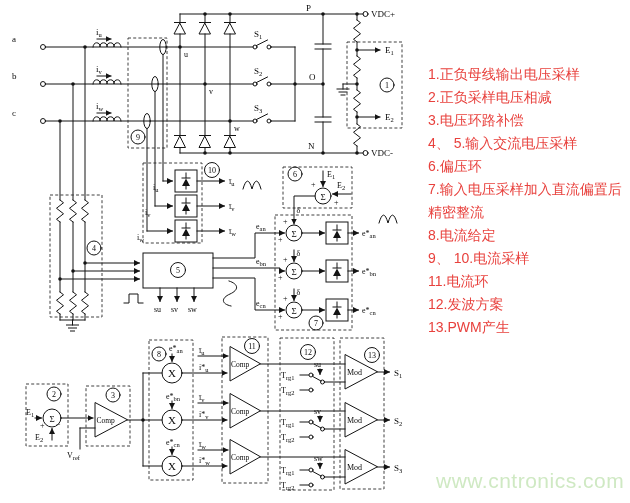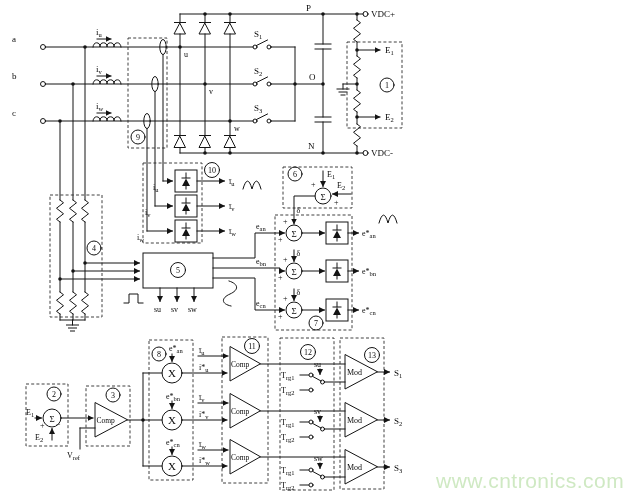--- a/index.html
+++ b/index.html
@@ -539,16 +539,30 @@
 
     <line class="w" x1="377" y1="372" x2="389.5" y2="372" marker-end="url(#ah)"></line>
     <text class="t9" x="394" y="376"><tspan>S</tspan><tspan class="sub" dy="2.2">1</tspan></text>
     <line class="w" x1="377" y1="420" x2="389.5" y2="420" marker-end="url(#ah)"></line>
     <text class="t9" x="394" y="424"><tspan>S</tspan><tspan class="sub" dy="2.2">2</tspan></text>
     <line class="w" x1="377" y1="467" x2="389.5" y2="467" marker-end="url(#ah)"></line>
     <text class="t9" x="394" y="471"><tspan>S</tspan><tspan class="sub" dy="2.2">3</tspan></text>
   </g>
 </svg>
 
+<div class="notes" style="color: rgb(232, 65, 61);">
+  <div>1.正负母线输出电压采样</div>
+  <div>2.正负采样电压相减</div>
+  <div>3.电压环路补偿</div>
+  <div>4、 5.输入交流电压采样</div>
+  <div>6.偏压环</div>
+  <div>7.输入电压采样加入直流偏置后</div>
+  <div>精密整流</div>
+  <div>8.电流给定</div>
+  <div>9、 10.电流采样</div>
+  <div>11.电流环</div>
+  <div>12.发波方案</div>
+  <div>13.PWM产生</div>
+</div>
 
 <div class="watermark" style="color: rgb(207, 233, 195);">www.cntronics.com</div>
 
 </div>
 
 </body></html>

